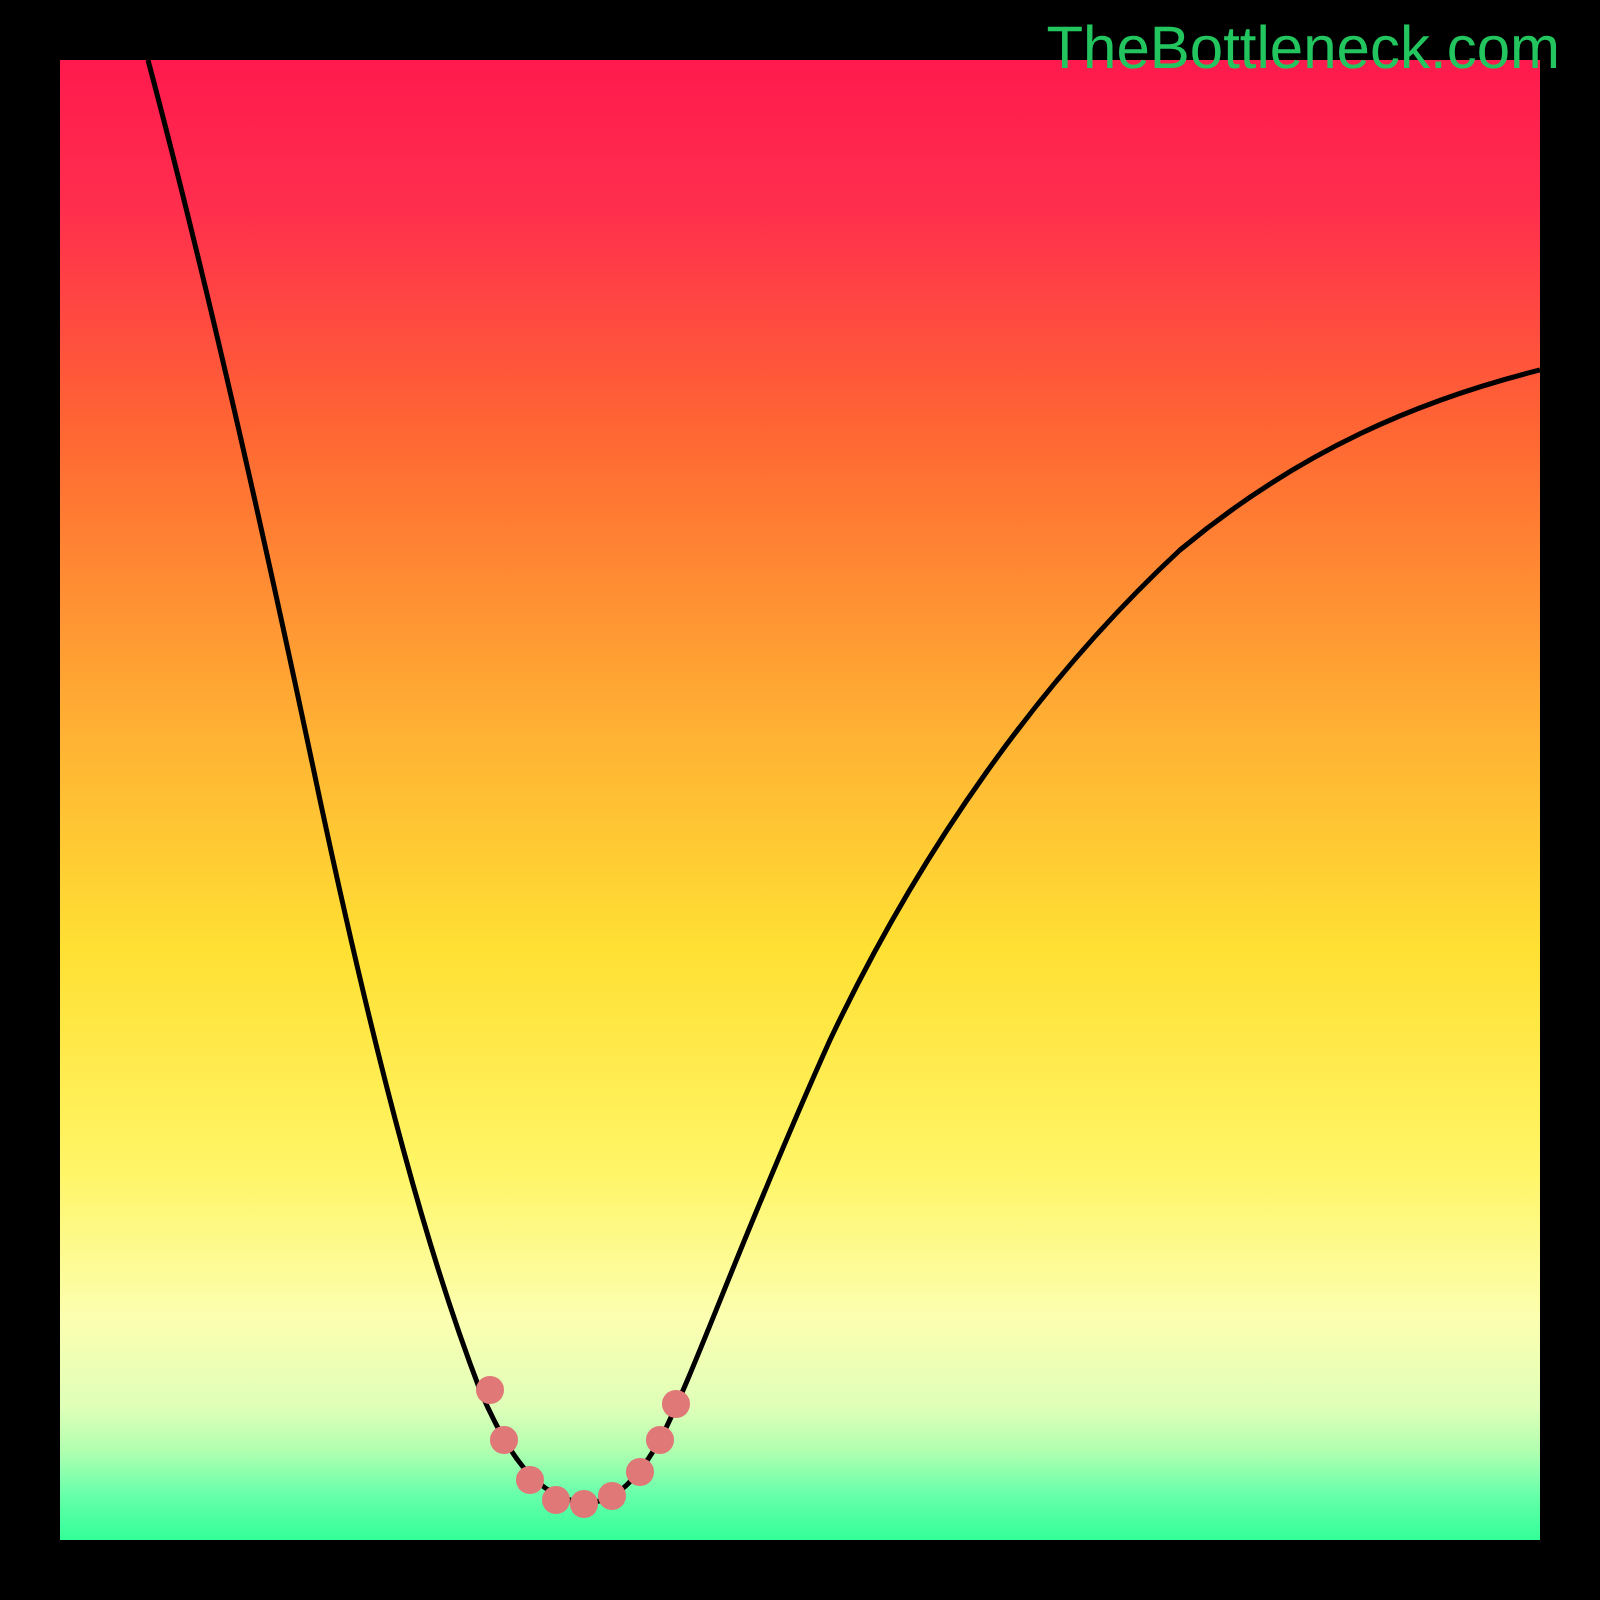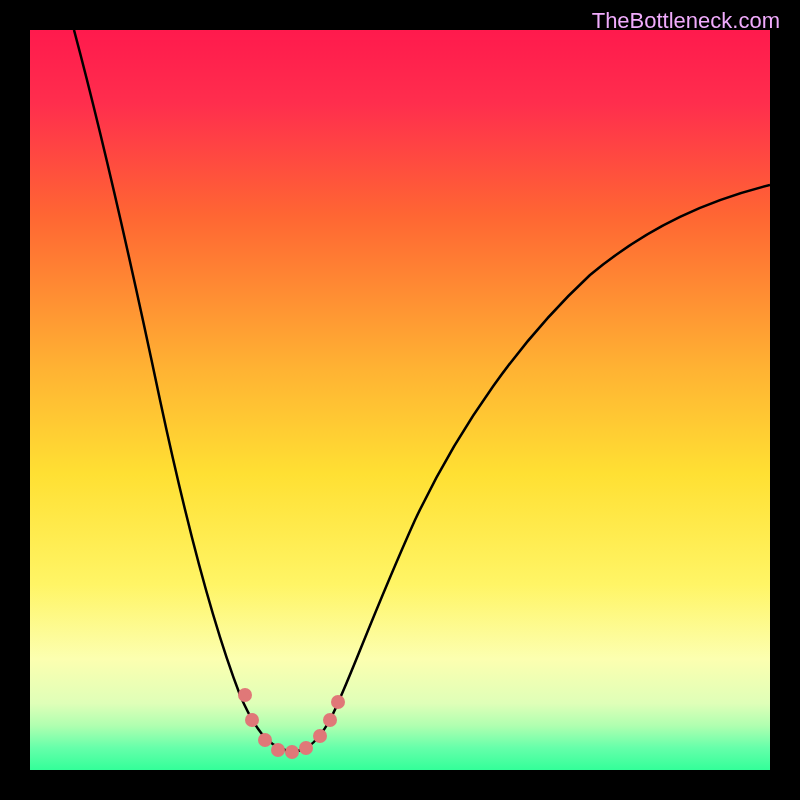--- a/index.html
+++ b/index.html
@@ -11,22 +11,22 @@
       width: 800px;
       height: 800px;
       background: #000;
       position: relative;
       font-family: Arial, sans-serif;
     }
     .watermark {
       position: absolute;
       top: 8px;
       right: 20px;
-      color: #f0abfc;
-      font-size: 22px;
+      color: #22c55e;
+      font-size: 30px;
       z-index: 10;
       font-weight: normal;
     }
     .chart-container {
       position: absolute;
       top: 30px;
       left: 30px;
       width: 740px;
       height: 740px;
       overflow: hidden;

